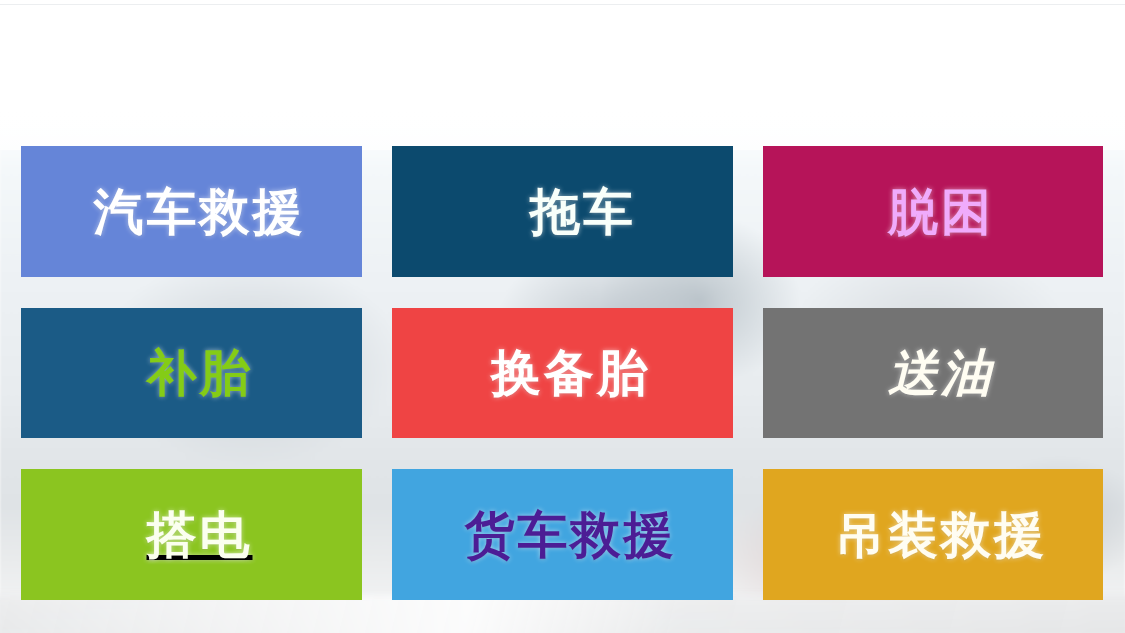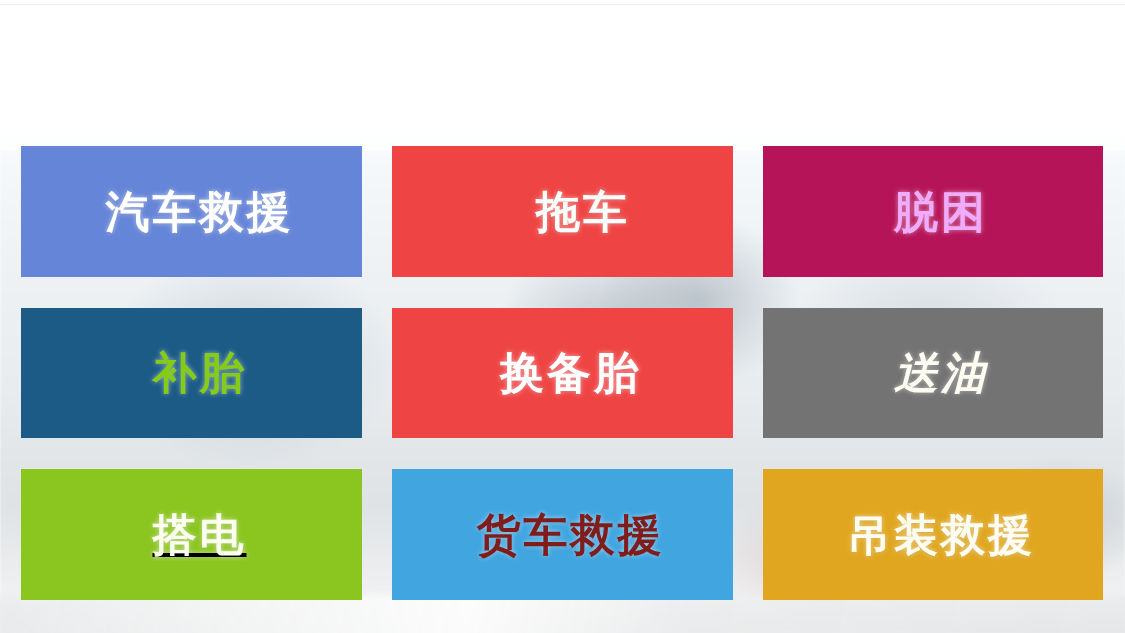--- a/index.html
+++ b/index.html
@@ -119,21 +119,21 @@
   
   .tile::after {
     content: "";
     position: absolute;
     inset: -2px;
     border: 2px solid rgba(255,255,255,0.55);
     pointer-events: none;
   }
 
   .tile-label {
-    font-size: 44px;
+    font-size: 50px;
     line-height: 1;
     font-weight: bold;
     color: #ffffff;
     letter-spacing: 3px;
     white-space: nowrap;
     text-shadow:
        0 0 5px rgba(255,255,255,0.55),
        0 1px 2px rgba(0,0,0,0.10);
     margin-left: 16px;
   }
@@ -152,21 +152,21 @@
   <div class="bg-wash-top"></div>
   <div class="bg-hairline"></div>
 
 
   <div id="tile-grid">
 
     <div class="tile" style="background-color: rgb(101, 133, 216);">
       <span class="tile-label" style="color: rgb(255, 255, 255);">汽车救援</span>
     </div>
 
-    <div class="tile cool-text" style="background-color: #ef4444; padding-left: 25px;">
+    <div class="tile cool-text" style="background-color: #0c4a6e; padding-left: 25px;">
       <span class="tile-label" style="color: rgb(248, 255, 250);">拖车</span>
     </div>
 
     <div class="tile" style="background-color: rgb(182, 20, 89);">
       <span class="tile-label" style="color: #f0abfc;">脱困</span>
     </div>
 
     <div class="tile" style="background-color: rgb(27, 91, 134);">
       <span class="tile-label" style="color: #84cc16;">补胎</span>
     </div>
@@ -177,21 +177,21 @@
 
     <div class="tile warm-text" style="background-color: #737373; font-style: italic;">
       <span class="tile-label" style="color: rgb(255, 253, 242);">送油</span>
     </div>
 
     <div class="tile warm-text" style="background-color: rgb(139, 197, 32); text-decoration: underline;">
       <span class="tile-label" style="color: rgb(251, 255, 239);">搭电</span>
     </div>
 
     <div class="tile" style="background-color: rgb(65, 165, 224);">
-      <span class="tile-label" style="color: #7f1d1d;">货车救援</span>
+      <span class="tile-label" style="color: #4c1d95;">货车救援</span>
     </div>
 
     <div class="tile warm-text" style="background-color: rgb(224, 166, 31);">
       <span class="tile-label" style="color: rgb(255, 253, 242);">吊装救援</span>
     </div>
 
   </div>
 </div>
 
 </body></html>

